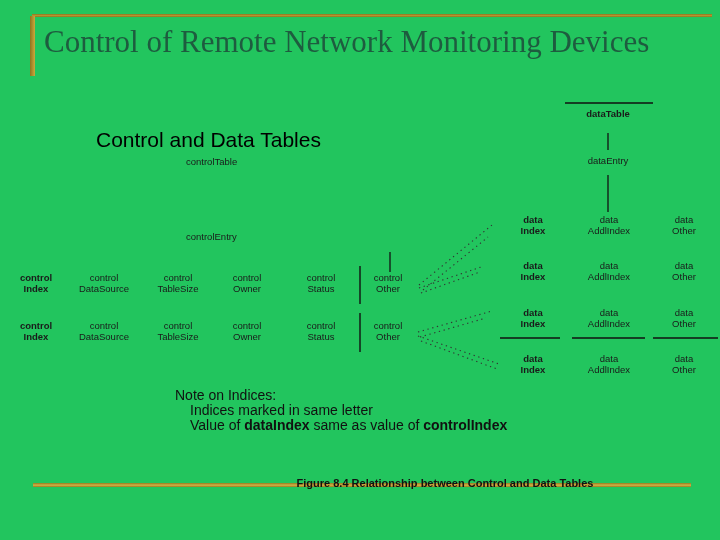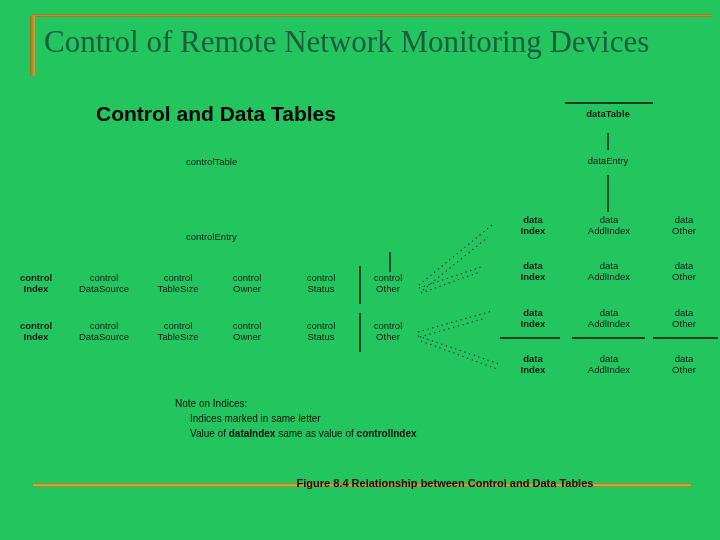--- a/index.html
+++ b/index.html
@@ -11,32 +11,32 @@
     background:linear-gradient(to bottom,#8f741f,var(--gold,#B5942F) 50%,#8f741f);}
   .left-rule{position:absolute;left:30px;top:16px;width:5px;height:60px;
     background:linear-gradient(to right,#8f741f,var(--gold,#B5942F) 60%,#caa93c);}
   .title{
     position:absolute;left:44px;top:25px;margin:0;
     font-family:"Liberation Serif",serif;font-weight:normal;
     font-size:31px;line-height:34px;color:var(--title_green,#1E5C3F);
     white-space:nowrap;letter-spacing:0px;
   }
   .heading{
-    position:absolute;left:96px;top:102px;margin:0;
-    font-size:21px;font-weight:bold;color:#000;white-space:nowrap;
+    position:absolute;left:96px;top:128px;margin:0;
+    font-size:21px;font-weight:normal;color:#000;white-space:nowrap;
   }
   .lbl{position:absolute;font-size:9.5px;line-height:11px;white-space:nowrap;color:#1a1a1a;}
   .lbl.centered{transform:translateX(-50%);}
   .lines{position:absolute;left:0;top:0;width:720px;height:540px;pointer-events:none;}
   .cell{
     position:absolute;width:84px;margin-left:-42px;text-align:center;
     font-size:9.5px;line-height:11px;color:#1a1a1a;white-space:nowrap;
   }
   .cell.bold{font-weight:bold;}
-  .note{position:absolute;left:175px;top:396px;font-size:10px;line-height:15px;color:#111;}
+  .note{position:absolute;left:175px;top:388px;font-size:14px;line-height:15px;color:#111;}
   .note .ind{padding-left:15px;}
   .caption-rule{position:absolute;left:33px;top:483px;width:658px;height:4px;
     background:linear-gradient(to bottom,#97791f,#d2b446 55%,#97791f);}
   .caption{
     position:absolute;left:445px;top:477px;transform:translateX(-50%);
     font-size:11px;font-weight:bold;color:#111;white-space:nowrap;
   }
 </style>
 </head>
 <body>

